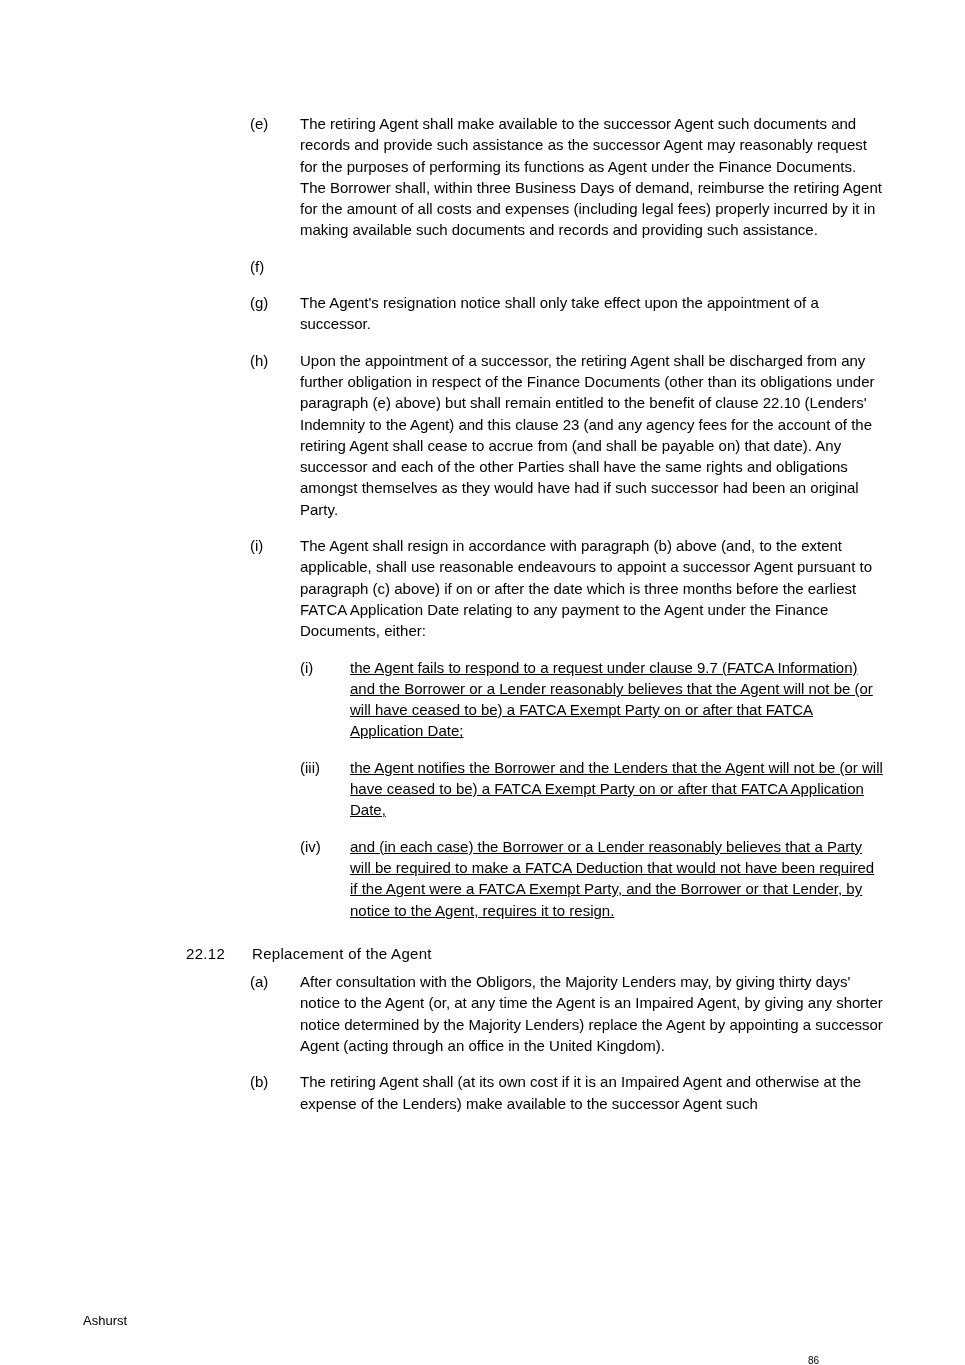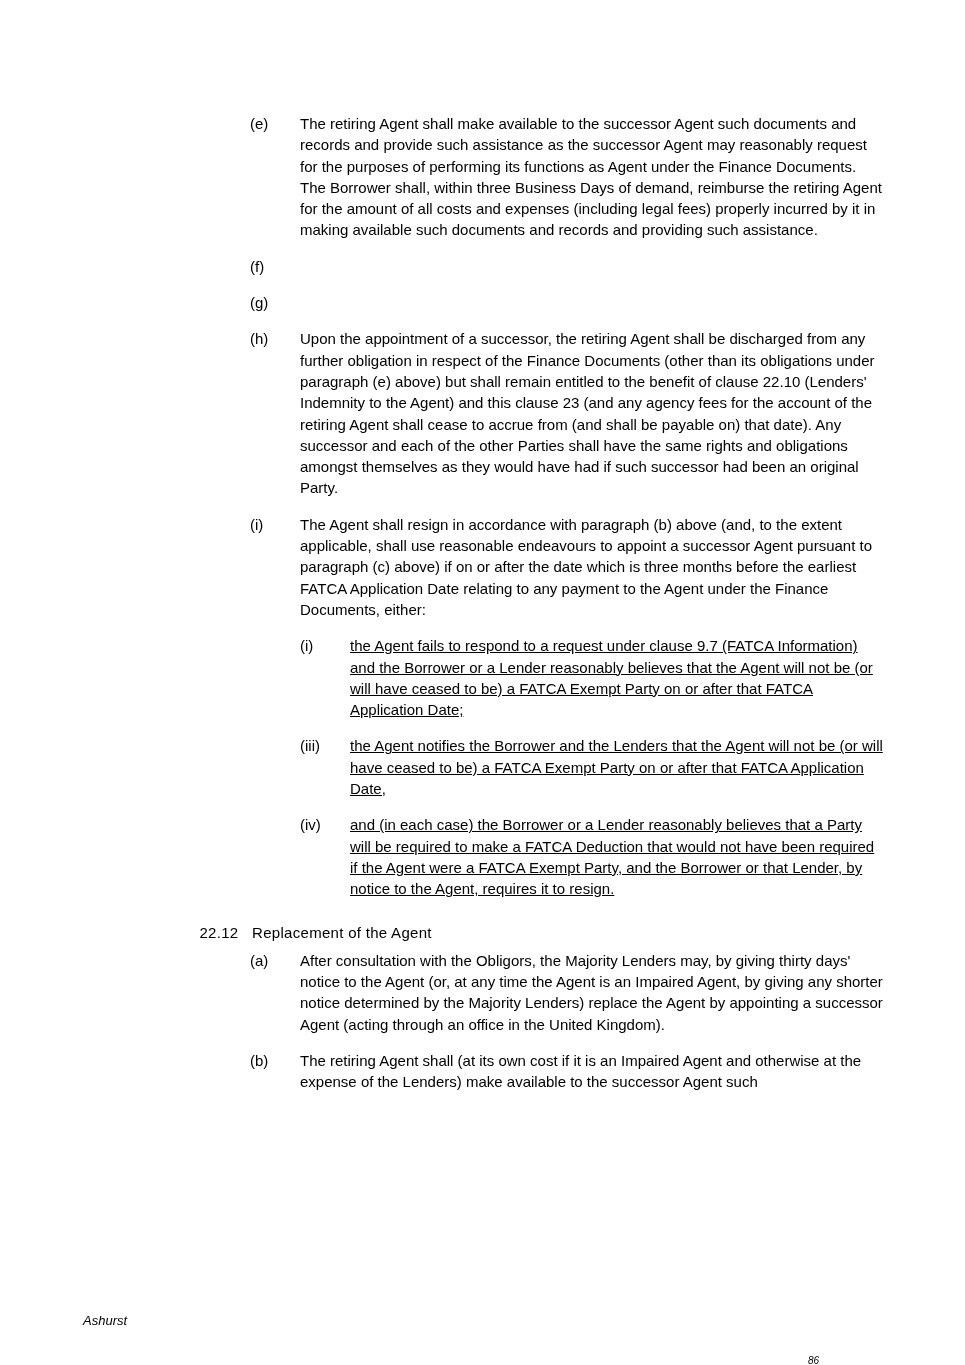--- a/index.html
+++ b/index.html
@@ -57,29 +57,27 @@
   .section-heading {
     display: flex;
     margin-left: 186px;
     margin-top: 22px;
     margin-bottom: 7px;
     letter-spacing: 0.3px;
   }
   .section-heading > .number {
     flex: none;
     width: 66px;
-    text-align: center;
   }
   .footer {
     position: absolute;
     top: 1306px;
     left: 0;
     width: 792px;
     height: 30px;
-    font-style: italic;
   }
   .footer .company {
     position: absolute;
     left: 83px;
     top: 4px;
     font-size: 13px;
   }
   .footer .pageno {
     position: absolute;
     left: 808px;
@@ -97,20 +95,23 @@
         <span class="label">(e)</span>
         <div class="body-col">
           <div class="text">The retiring Agent shall make available to the successor Agent such documents and records and provide such assistance as the successor Agent may reasonably request for the purposes of performing its functions as Agent under the Finance Documents. The Borrower shall, within three Business Days of demand, reimburse the retiring Agent for the amount of all costs and expenses (including legal fees) properly incurred by it in making available such documents and records and providing such assistance.</div>
         </div>
       </div>
       <div class="para">
         <span class="label">(f)</span>
       </div>
       <div class="para">
         <span class="label">(g)</span>
+        <div class="body-col">
+          <div class="text">The Agent's resignation notice shall only take effect upon the appointment of a successor.</div>
+        </div>
       </div>
       <div class="para">
         <span class="label">(h)</span>
         <div class="body-col">
           <div class="text">Upon the appointment of a successor, the retiring Agent shall be discharged from any further obligation in respect of the Finance Documents (other than its obligations under paragraph (e) above) but shall remain entitled to the benefit of clause 22.10 (Lenders' Indemnity to the Agent) and this clause 23 (and any agency fees for the account of the retiring Agent shall cease to accrue from (and shall be payable on) that date).  Any successor and each of the other Parties shall have the same rights and obligations amongst themselves as they would have had if such successor had been an original Party.</div>
         </div>
       </div>
       <div class="para">
         <span class="label">(i)</span>
         <div class="body-col">

